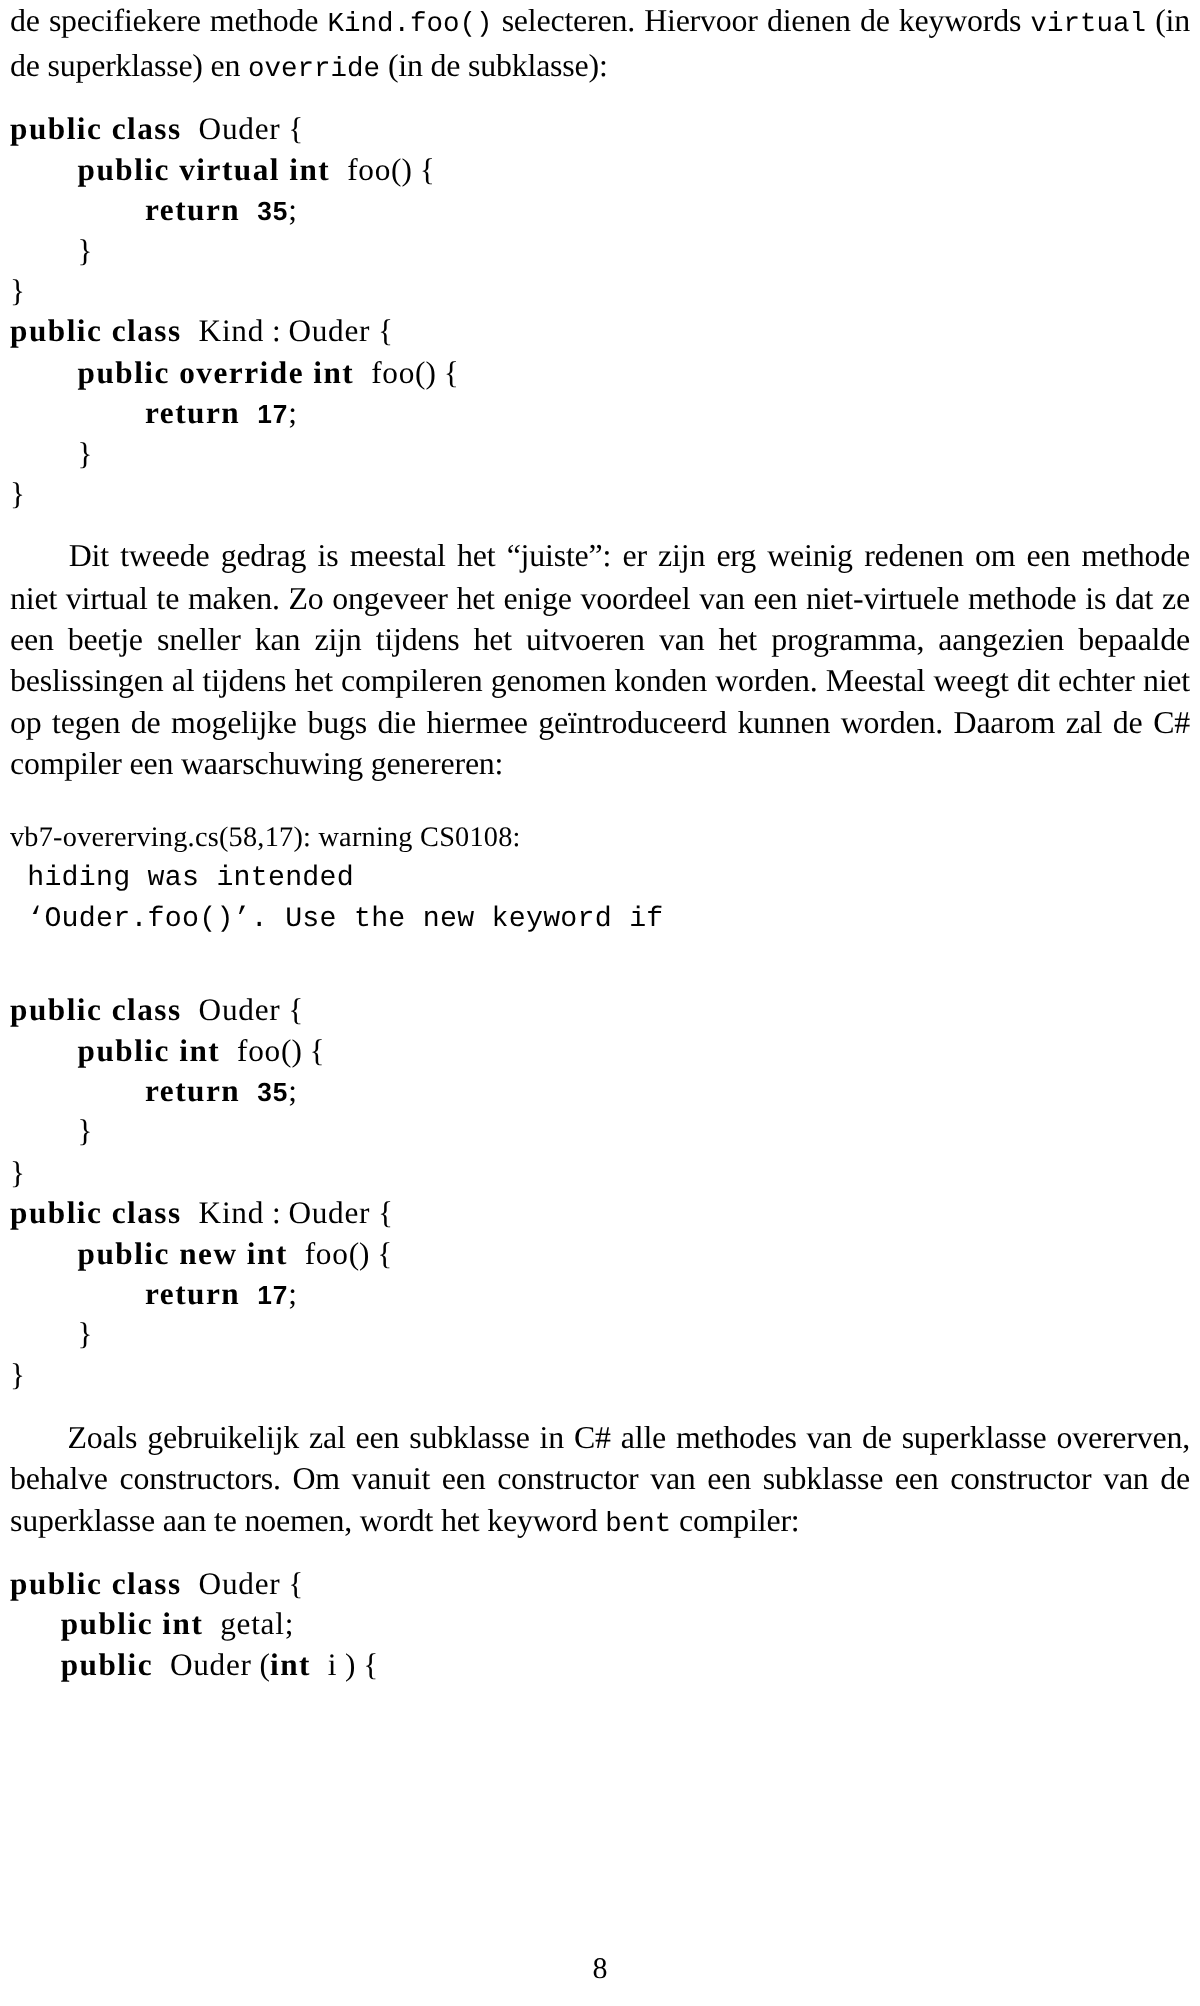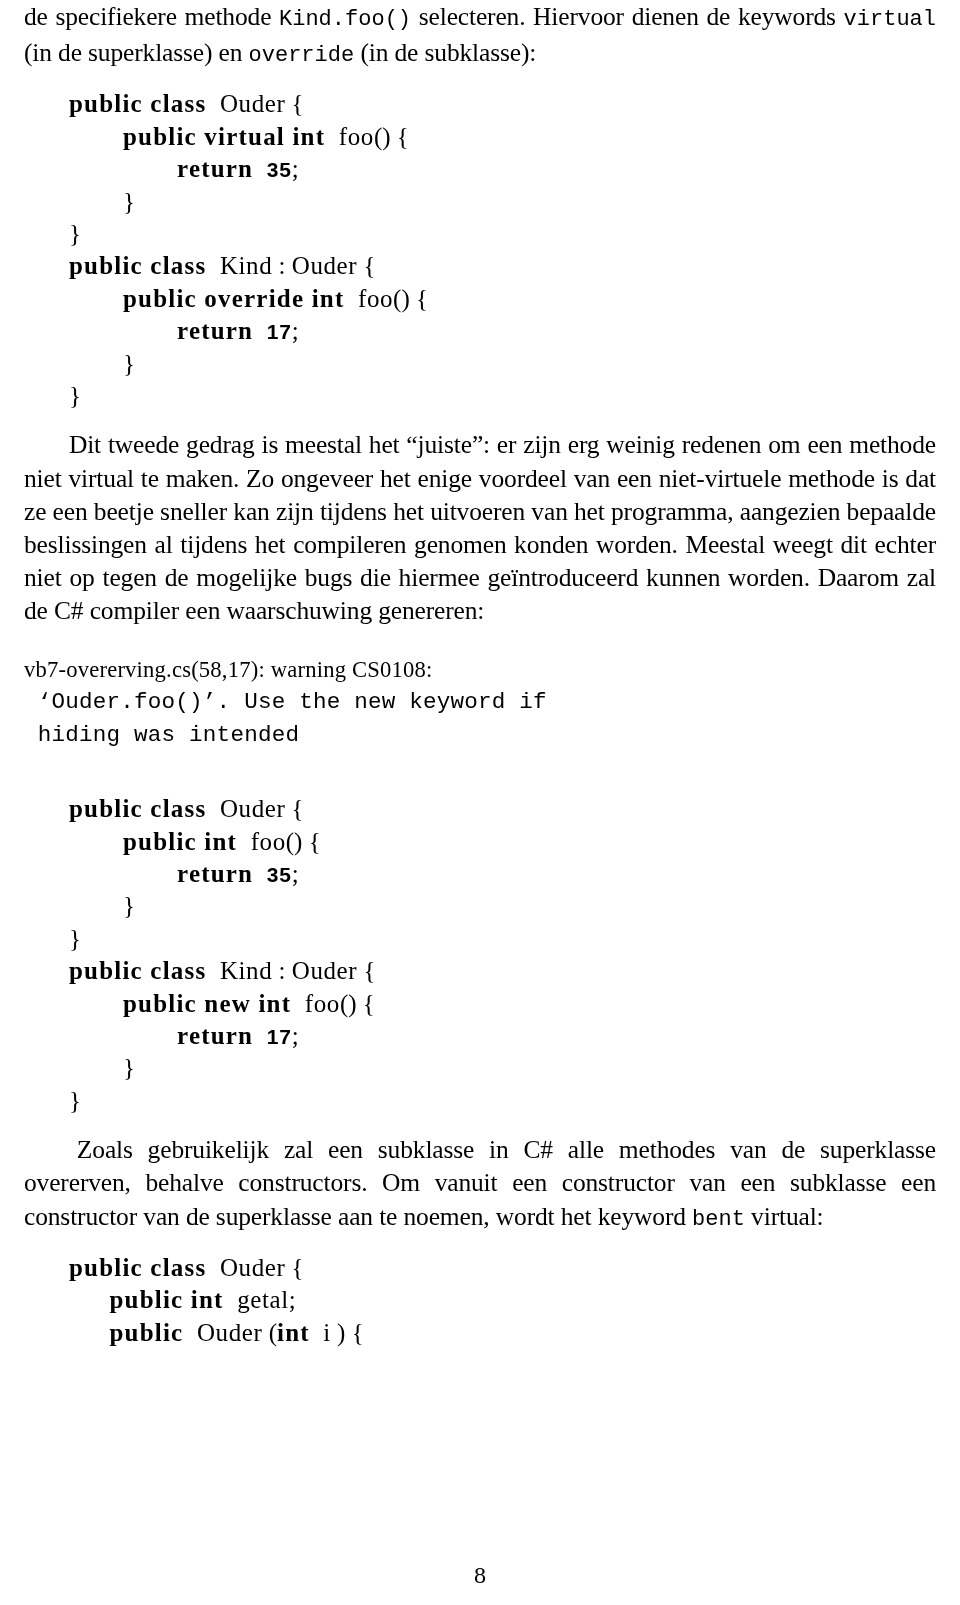--- a/index.html
+++ b/index.html
@@ -13,21 +13,21 @@
     position: relative;
     font-family: "Liberation Serif", "DejaVu Serif", serif;
     color: #000000;
     overflow: hidden;
   }
   .page {
     position: relative;
     width: 960px;
     height: 1605px;
     box-sizing: border-box;
-    padding: 0 24px;
+    padding: 0 8px;
   }
 
   
   .para {
     font-size: 25.5px;
     line-height: 33.2px;
     text-align: justify;
     text-justify: inter-word;
     hyphens: none;
     margin: 0;
@@ -46,21 +46,21 @@
 
   
   .code {
     font-family: "Liberation Mono", "DejaVu Sans Mono", monospace;
     font-size: 22.5px;
     line-height: 32.4px;
     white-space: pre;
     margin: 0;
     letter-spacing: 0px;
   }
-  .code .ln { display: block; height: 32.4px; margin-left: 45px; }
+  .code .ln { display: block; height: 32.4px; }
   
   .kw {
     font-family: "Liberation Serif", "DejaVu Serif", serif;
     font-weight: bold;
     font-size: 25px;
     letter-spacing: 1.2px;
   }
   .id {
     font-family: "Liberation Serif", "DejaVu Serif", serif;
     font-weight: normal;
@@ -116,33 +116,33 @@
   <div class="code" id="code-block-1"><span class="ln"><span class="kw">public class</span><span class=""> </span><span class="id">Ouder</span><span class="pun"> {</span></span><span class="ln"><span class="">    </span><span class="kw">public virtual int</span><span class=""> </span><span class="id">foo</span><span class="pun">() {</span></span><span class="ln"><span class="">        </span><span class="kw">return</span><span class=""> </span><span class="num">35</span><span class="pun">;</span></span><span class="ln"><span class="">    </span><span class="pun">}</span></span><span class="ln"><span class="pun">}</span></span><span class="ln"><span class="kw">public class</span><span class=""> </span><span class="id">Kind</span><span class="pun"> : </span><span class="id">Ouder</span><span class="pun"> {</span></span><span class="ln"><span class="">    </span><span class="kw">public override int</span><span class=""> </span><span class="id">foo</span><span class="pun">() {</span></span><span class="ln"><span class="">        </span><span class="kw">return</span><span class=""> </span><span class="num">17</span><span class="pun">;</span></span><span class="ln"><span class="">    </span><span class="pun">}</span></span><span class="ln"><span class="pun">}</span></span></div>
 
   <div class="gap-sm"></div>
 
   <p class="para indent">
     <span>Dit tweede gedrag is meestal het “juiste”: er zijn erg weinig redenen om een methode niet virtual te maken. Zo ongeveer het enige voordeel van een niet-virtuele methode is dat ze een beetje sneller kan zijn tijdens het uitvoeren van het programma, aangezien bepaalde beslissingen al tijdens het compileren genomen konden worden. Meestal weegt dit echter niet op tegen de mogelijke bugs die hiermee geïntroduceerd kunnen worden. Daarom zal de C# compiler een waarschuwing genereren:</span>
   </p>
 
   <div class="gap-md"></div>
 
-  <div class="verb" id="compiler-output"><span style="display: block; font-family: Liberation Serif, serif;">vb7-overerving.cs(58,17): warning CS0108:</span><span style="display: block;"> ‘Ouder.foo()’. Use the new keyword if</span><span style="display: block;"> hiding was intended</span></div>
+  <div class="verb" id="compiler-output"><span style="display: block; font-family: Liberation Serif, serif;">vb7-overerving.cs(58,17): warning CS0108:</span><span style="display: block;"> hiding was intended</span><span style="display: block;"> ‘Ouder.foo()’. Use the new keyword if</span></div>
 
   <div class="gap-md"></div>
 
 
   <div class="gap-sm"></div>
 
   <div class="code" id="code-block-2"><span class="ln"><span class="kw">public class</span><span class=""> </span><span class="id">Ouder</span><span class="pun"> {</span></span><span class="ln"><span class="">    </span><span class="kw">public int</span><span class=""> </span><span class="id">foo</span><span class="pun">() {</span></span><span class="ln"><span class="">        </span><span class="kw">return</span><span class=""> </span><span class="num">35</span><span class="pun">;</span></span><span class="ln"><span class="">    </span><span class="pun">}</span></span><span class="ln"><span class="pun">}</span></span><span class="ln"><span class="kw">public class</span><span class=""> </span><span class="id">Kind</span><span class="pun"> : </span><span class="id">Ouder</span><span class="pun"> {</span></span><span class="ln"><span class="">    </span><span class="kw">public new int</span><span class=""> </span><span class="id">foo</span><span class="pun">() {</span></span><span class="ln"><span class="">        </span><span class="kw">return</span><span class=""> </span><span class="num">17</span><span class="pun">;</span></span><span class="ln"><span class="">    </span><span class="pun">}</span></span><span class="ln"><span class="pun">}</span></span></div>
 
   <div class="gap-sm"></div>
 
   <p class="para indent">
-    <span>Zoals gebruikelijk zal een subklasse in C# alle methodes van de superklasse overerven, behalve constructors. Om vanuit een constructor van een subklasse een constructor van de superklasse aan te noemen, wordt het keyword </span><span class="tt">bent</span><span> virtual:</span>
+    <span>Zoals gebruikelijk zal een subklasse in C# alle methodes van de superklasse overerven, behalve constructors. Om vanuit een constructor van een subklasse een constructor van de superklasse aan te noemen, wordt het keyword </span><span class="tt">bent</span><span> compiler:</span>
   </p>
 
   <div class="gap-sm"></div>
 
   <div class="code" id="code-block-3"><span class="ln"><span class="kw">public class</span><span class=""> </span><span class="id">Ouder</span><span class="pun"> {</span></span><span class="ln"><span class="">   </span><span class="kw">public int</span><span class=""> </span><span class="id">getal</span><span class="pun">;</span></span><span class="ln"><span class="">   </span><span class="kw">public</span><span class=""> </span><span class="id">Ouder</span><span class="pun"> (</span><span class="kw">int</span><span class=""> </span><span class="id">i</span><span class="pun"> ) {</span></span></div>
 
   <div class="folio">8</div>
 
 </div>
 

